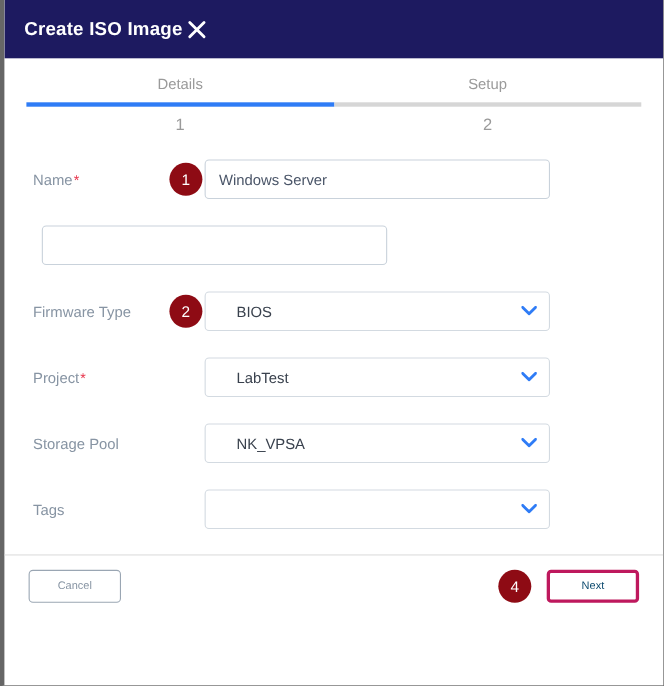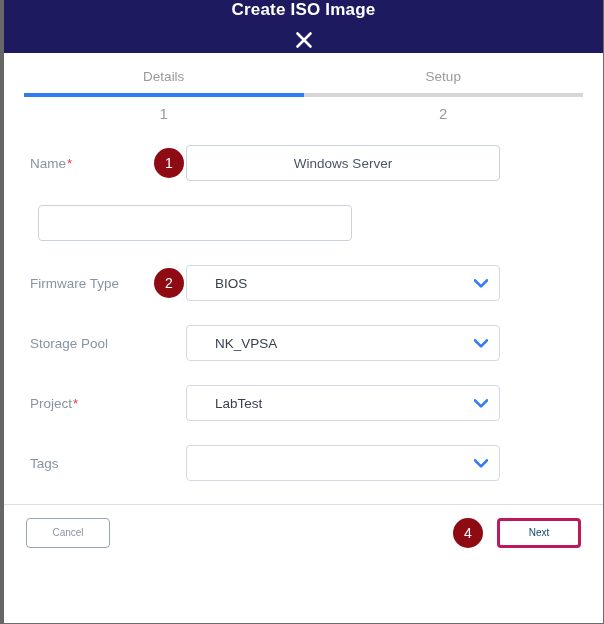--- a/index.html
+++ b/index.html
@@ -22,24 +22,22 @@
     border-bottom: 1px solid #6b6b6b;
     overflow: hidden;
   }
 
   
   .titlebar {
     height: 53px;
     background: #1d1a60;
     display: flex;
     align-items: center;
-    justify-content: space-between;
     padding: 0 18px 0 18px;
     box-sizing: border-box;
-    flex-direction: column;
   }
   .titlebar-title {
     color: #ffffff;
     font-size: 17px;
     font-weight: bold;
     letter-spacing: .2px;
   }
   .close-btn {
     width: 26px;
     height: 26px;
@@ -135,21 +133,20 @@
     height: 36px;
     box-sizing: border-box;
     border: 1px solid #c9d2db;
     border-radius: 4px;
     padding: 0 12px;
     font-family: "Liberation Sans", sans-serif;
     font-size: 13.5px;
     color: #4a5568;
     background: #ffffff;
     outline: none;
-    text-align: center;
   }
   .control .sel {
     width: 100%;
     height: 36px;
     box-sizing: border-box;
     border: 1px solid #d3dae1;
     border-radius: 4px;
     padding: 0 30px 0 28px;
     font-size: 13.5px;
     color: #39414d;
@@ -270,52 +267,52 @@
         <span class="chev">
           <svg width="14" height="9" viewBox="0 0 14 9" aria-hidden="true">
             <path d="M1 1.3 L7 7.3 L13 1.3" stroke="#2f7cf6" stroke-width="2.6" fill="none" stroke-linecap="round" stroke-linejoin="round"></path>
           </svg>
         </span>
       </div>
     </div>
 
     <div class="field-row">
       <div class="field-label">
+        <span>Project</span><span class="req">*</span>
+      </div>
+      <div class="badge-slot"></div>
+      <div class="control">
+        <div class="sel">
+          <span>LabTest</span>
+        </div>
+        <span class="chev">
+          <svg width="14" height="9" viewBox="0 0 14 9" aria-hidden="true">
+            <path d="M1 1.3 L7 7.3 L13 1.3" stroke="#2f7cf6" stroke-width="2.6" fill="none" stroke-linecap="round" stroke-linejoin="round"></path>
+          </svg>
+        </span>
+      </div>
+    </div>
+
+    <div class="field-row">
+      <div class="field-label">
         <span>Storage Pool</span><span class="req"></span>
       </div>
       <div class="badge-slot"></div>
       <div class="control">
         <div class="sel">
           <span>NK_VPSA</span>
         </div>
         <span class="chev">
           <svg width="14" height="9" viewBox="0 0 14 9" aria-hidden="true">
             <path d="M1 1.3 L7 7.3 L13 1.3" stroke="#2f7cf6" stroke-width="2.6" fill="none" stroke-linecap="round" stroke-linejoin="round"></path>
           </svg>
         </span>
       </div>
     </div>
 
-    <div class="field-row">
-      <div class="field-label">
-        <span>Project</span><span class="req">*</span>
-      </div>
-      <div class="badge-slot"></div>
-      <div class="control">
-        <div class="sel">
-          <span>LabTest</span>
-        </div>
-        <span class="chev">
-          <svg width="14" height="9" viewBox="0 0 14 9" aria-hidden="true">
-            <path d="M1 1.3 L7 7.3 L13 1.3" stroke="#2f7cf6" stroke-width="2.6" fill="none" stroke-linecap="round" stroke-linejoin="round"></path>
-          </svg>
-        </span>
-      </div>
-    </div>
-
 
     <div class="field-row">
       <div class="field-label">
         <span>Tags</span><span class="req"></span>
       </div>
       <div class="badge-slot"></div>
       <div class="control">
         <div class="sel">
           <span></span>
         </div>

